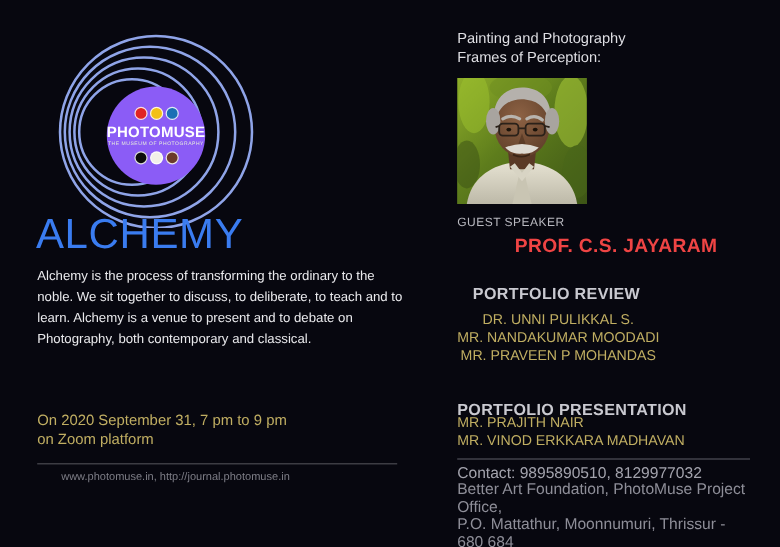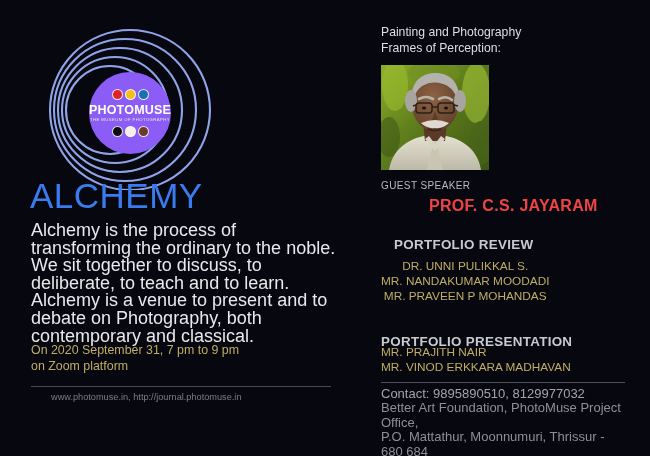--- a/index.html
+++ b/index.html
@@ -95,21 +95,21 @@
     font-weight: normal;
     letter-spacing: 0.5px;
     line-height: 1;
   }
   #alchemy-description {
     position: absolute;
     left: 1px;
     top: 222px;
     width: 310px;
     color: #e9e9ec;
-    font-size: 18px;
+    font-size: 11px;
     line-height: 17.6px;
   }
   #event-when {
     position: absolute;
     left: 1px;
     top: 342px;
     width: 300px;
     color: #c0ae62;
     font-size: 12.4px;
     line-height: 16px;

